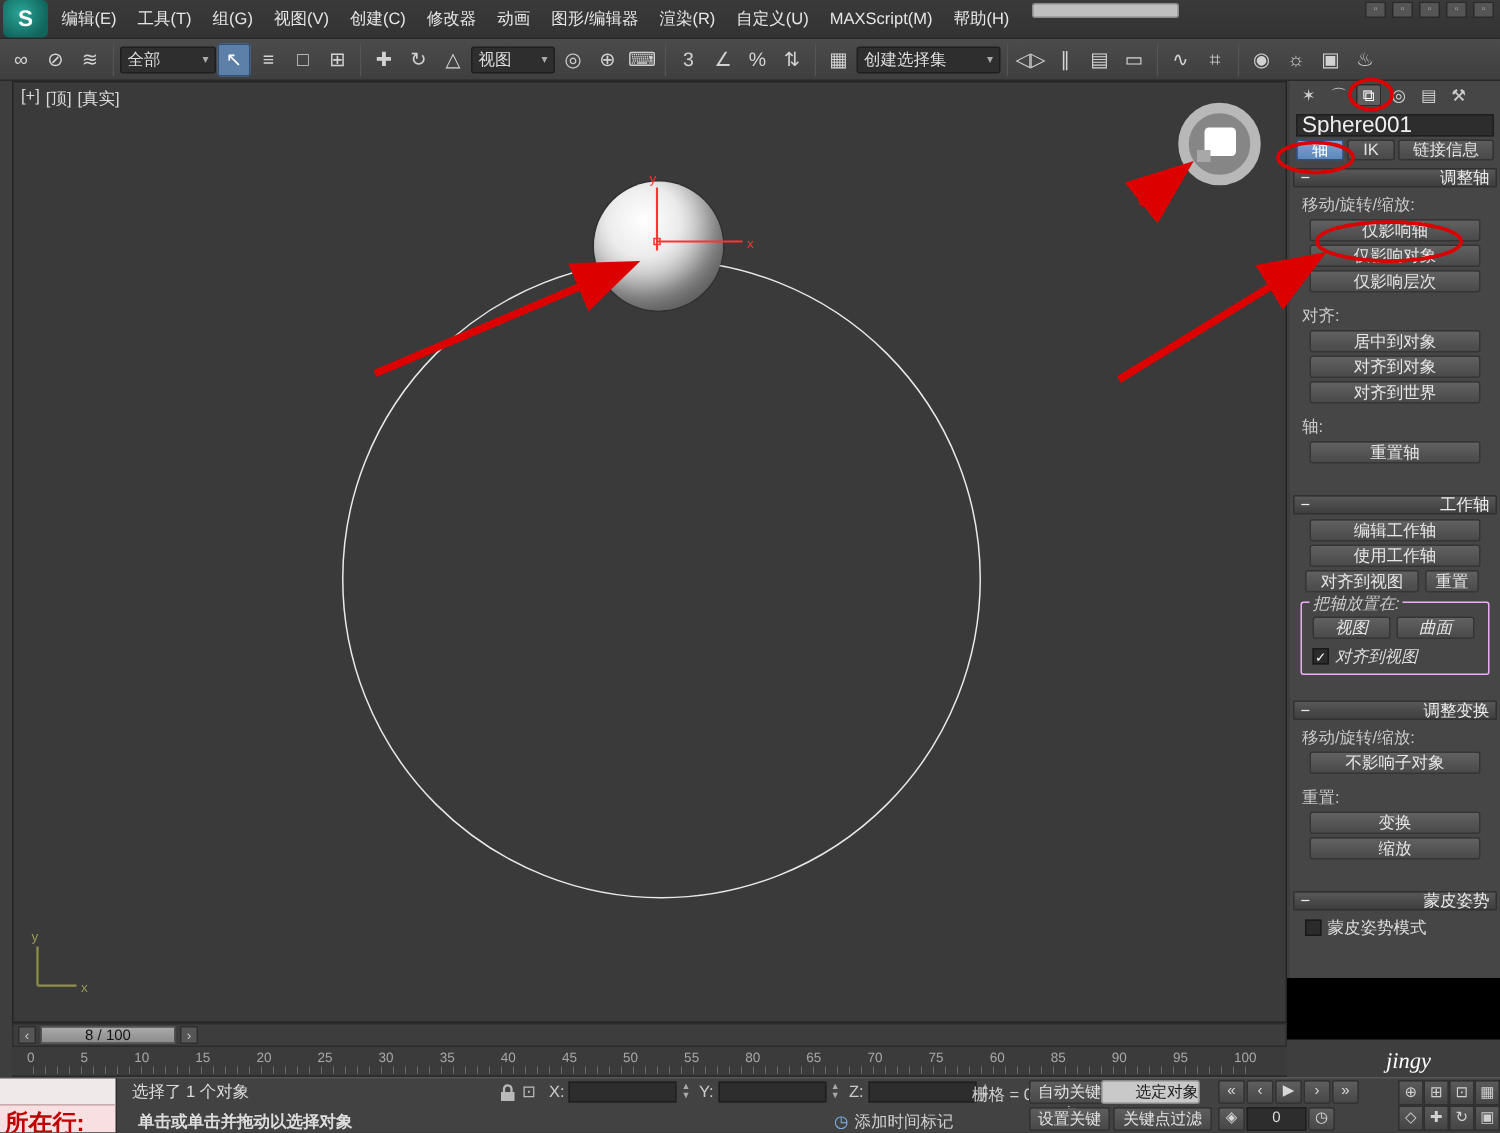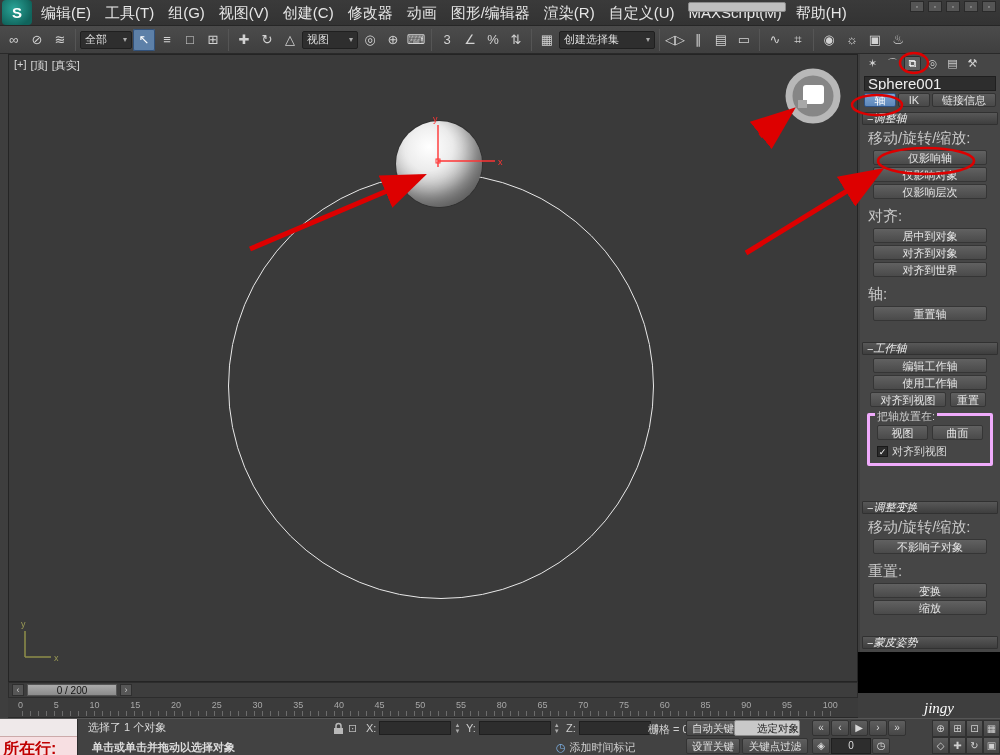--- a/index.html
+++ b/index.html
@@ -14,21 +14,21 @@
   }
 
   
   .titlebar { position:absolute; left:0; top:0; width:1000px; height:26px;
     background:linear-gradient(#3a3a3a,#333); border-bottom:1px solid #262626; }
   .logo { position:absolute; left:2px; top:0; width:30px; height:25px;
     background:radial-gradient(circle at 40% 35%, #2aa598, #10645c 75%);
     border-radius:4px; color:#fff; font-weight:bold; font-size:15px;
     display:flex; align-items:center; justify-content:center; }
   .menubar { position:absolute; left:34px; top:0; height:26px; display:flex; align-items:center; }
-  .menu-item { padding:0 7px; color:#e6e6e6; font-size:15px; line-height:26px; cursor:default; }
+  .menu-item { padding:0 7px; color:#e6e6e6; font-size:11px; line-height:26px; cursor:default; }
   .workspace { position:absolute; left:688px; top:2px; width:98px; height:10px;
     background:#bfbfbf; border:1px solid #8a8a8a; border-radius:2px; }
   .tb-right { position:absolute; right:4px; top:1px; display:flex; gap:4px; }
   .tb-right .mini-icon { width:14px; height:11px; background:#555; border:1px solid #2a2a2a;
     color:#bbb; font-size:7px; line-height:9px; text-align:center; }
 
   
   .toolbar { position:absolute; left:0; top:26px; width:1000px; height:28px;
     background:linear-gradient(#4b4b4b,#3f3f3f); border-bottom:1px solid #292929;
     display:flex; align-items:center; padding:0 3px; gap:1px; }
@@ -62,28 +62,28 @@
   .objname { width:100%; height:15px; background:#2d2d2d; border:1px solid #1f1f1f; color:#eee;
     font-size:15px; padding:0 3px; font-family:inherit; }
   .subtabs { display:flex; gap:2px; margin:2px 4px; }
   .subtab { height:14px; line-height:13px; text-align:center; font-size:11px; color:#e2e2e2;
     background:linear-gradient(#5d5d5d,#494949); border:1px solid #333; border-radius:2px; padding:0 4px; }
   .subtab.pivot { width:32px; background:linear-gradient(#7da3d0,#5e88bb); border-color:#2d5184; color:#fff; }
   .subtab.ik { width:32px; }
   .subtab.link { flex:1; }
   .rollout-h { height:13px; margin:5px 2px 3px; background:linear-gradient(#585858,#3e3e3e);
     border:1px solid #313131; color:#ececec; font-size:11px; display:flex; align-items:center; padding:0 4px; border-radius:1px; }
-  .rollout-h .r-title { flex:1; text-align:left;font-style:italic; }
-  .cp-label { margin:4px 8px 1px; color:#c9c9c9; font-size:15px; }
+  .rollout-h .r-title { flex:1; text-align:right; }
+  .cp-label { margin:4px 8px 1px; color:#c9c9c9; font-size:11px; }
   .cp-btn { display:block; margin:2px auto; width:114px; height:15px; line-height:14px; text-align:center;
     background:linear-gradient(#616161,#4a4a4a); border:1px solid #353535; border-radius:2px;
     color:#e6e6e6; font-size:11px; }
   .btn-row { display:flex; gap:4px; margin:2px 10px; }
   .btn-row .cp-btn { margin:0; }
-  .groupbox { margin:6px 7px 22px; border:3px solid #f0abfc; border-radius:2px; padding:7px 3px 3px; position:relative; }
+  .groupbox { margin:6px 7px 4px; border:1px solid #f0abfc; border-radius:2px; padding:7px 3px 3px; position:relative;font-style:italic; }
   .groupbox .legend { position:absolute; top:-7px; left:5px; background:#464646; padding:0 2px; color:#c9c9c9; font-size:11px; }
   .chk-row { display:flex; align-items:center; gap:4px; margin:4px 4px 1px; }
   .checkbox { width:11px; height:11px; background:#2b2b2b; border:1px solid #191919; color:#fff;
     font-size:9px; line-height:10px; text-align:center; }
   .checkbox.empty { color:transparent; }
   .chk-label { color:#dcdcdc; font-size:11px; }
   .spacer8 { height:8px; } .spacer14 { height:14px; }
 
   
   .blackbox { position:absolute; left:858px; top:652px; width:142px; height:41px; background:#000; z-index:40; }
@@ -167,21 +167,21 @@
     </div>
 </div>
 
 <div class="toolbar">
   <span class="grp">
       <span class="tb-icon">∞</span>
       <span class="tb-icon">⊘</span>
       <span class="tb-icon">≋</span>
     </span>
   <span class="sep"></span>
-  <div class="tb-select" style="width:52px;">
+  <div class="tb-select" style="width:64px;">
     <span style="flex:1;">全部</span>
     <span class="caret">▾</span>
   </div>
   <span class="grp">
       <span class="active tb-icon">↖</span>
       <span class="tb-icon">≡</span>
     </span>
   <span class="grp">
       <span class="tb-icon">□</span>
       <span class="tb-icon">⊞</span>
@@ -338,21 +338,21 @@
     <span class="checkbox empty"></span>
     <span class="chk-label">蒙皮姿势模式</span>
   </div>
 </div>
 
 <div class="blackbox"></div>
 <div class="watermark">jingy</div>
 
 <div class="timeslider">
   <span class="ts-btn">‹</span>
-  <div class="ts-handle">0 / 200</div>
+  <div class="ts-handle">8 / 100</div>
   <span class="ts-btn">›</span>
 </div>
 <div class="ruler">
   <div class="minor"></div>
   <div class="ticks">
       <span class="tick-num">0</span>
       <span class="tick-num">5</span>
       <span class="tick-num">10</span>
       <span class="tick-num">15</span>
       <span class="tick-num">20</span>

